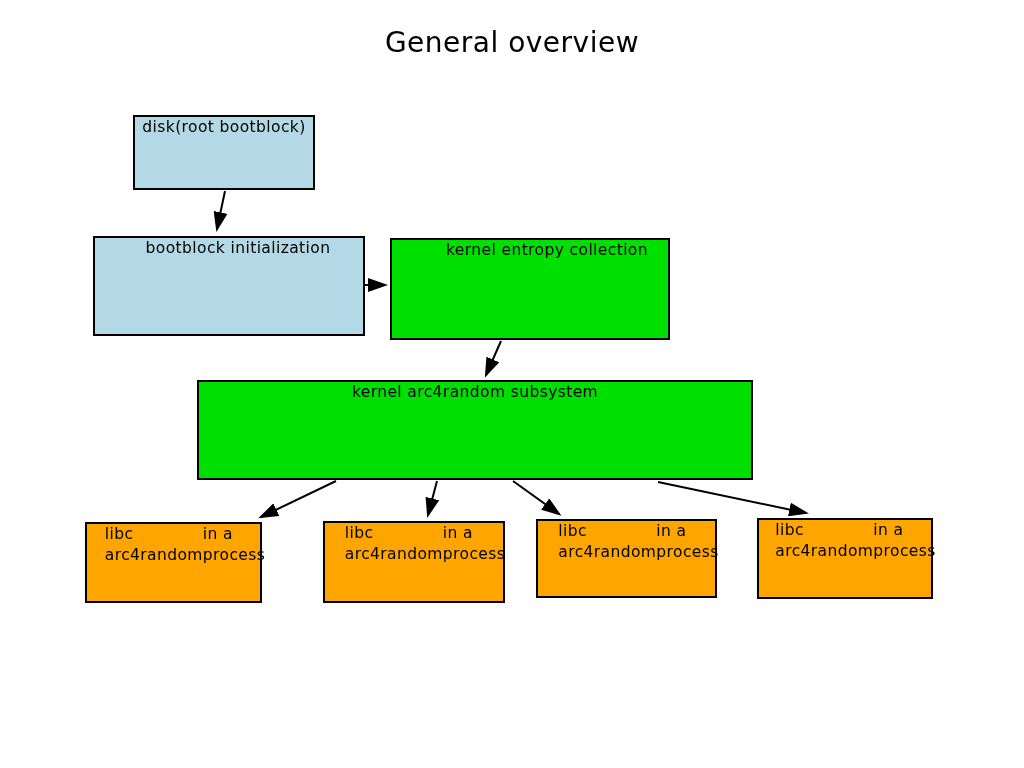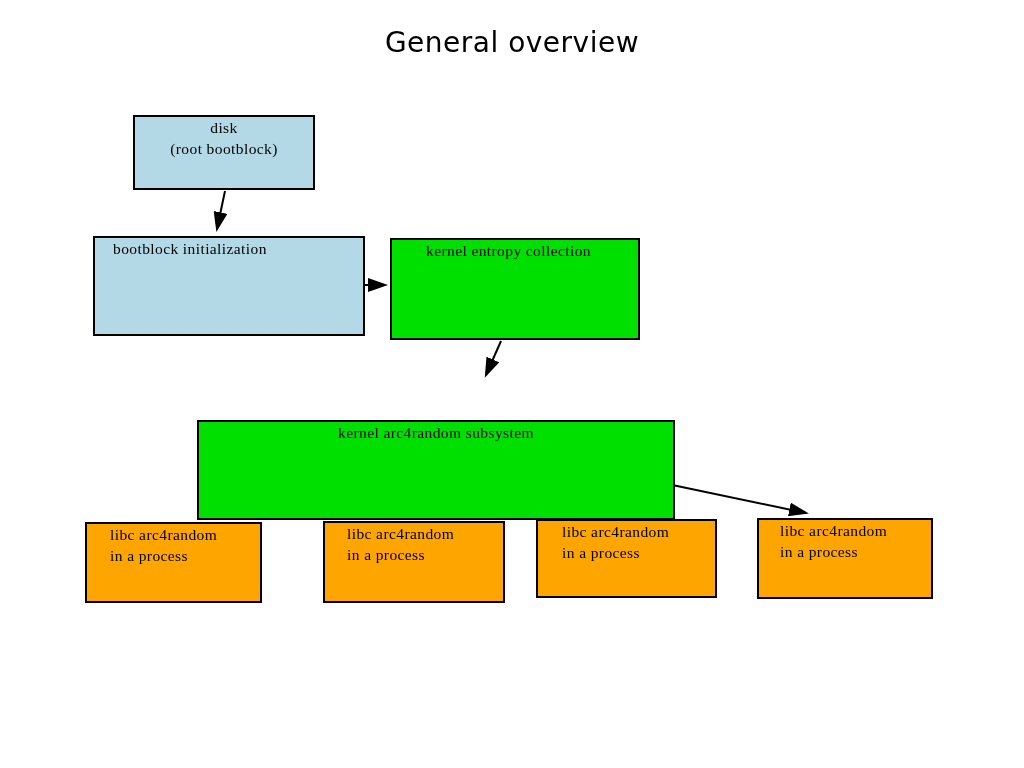--- a/index.html
+++ b/index.html
@@ -36,46 +36,44 @@
   }
   .arrows line {
     stroke: var(--border, #000000);
     stroke-width: 2;
   }
   .node {
     position: absolute;
     box-sizing: border-box;
     border: 2px solid var(--border, #000000);
     display: flex;
-    flex-direction: column;
+    justify-content: center;
     font-size: 15.5px;
     line-height: 21px;
     letter-spacing: 0.4px;
-    font-family: Liberation Serif, serif;
   }
   .node.blue   { background: var(--blue-box, #b3d9e6); }
   .node.green  { background: var(--green-box, #00e000); }
   .node.orange { background: var(--orange-box, #ffa500); }
 
   .node-disk {
     left: 133px; top: 115px; width: 182px; height: 75px;
     text-align: center;
   }
   .node-bootblock {
     left: 93px; top: 236px; width: 272px; height: 100px;
     padding-left: 18px;
   }
   .node-entropy {
-    left: 390px; top: 238px; width: 250px; height: 102px;
+    left: 390px; top: 238px; width: 280px; height: 102px;
     padding-left: 34px;
   }
   .node-subsystem {
-    left: 197px; top: 380px; width: 478px; height: 100px;
+    left: 197px; top: 380px; width: 556px; height: 100px;
     text-align: center;
-    margin-top: 40px;
   }
   .node-libc-1 { left: 85px;  top: 522px; width: 177px; height: 81px; padding-left: 23px; }
   .node-libc-2 { left: 323px; top: 521px; width: 182px; height: 82px; padding-left: 22px; }
   .node-libc-3 { left: 536px; top: 519px; width: 181px; height: 79px; padding-left: 24px; }
   .node-libc-4 { left: 757px; top: 518px; width: 176px; height: 81px; padding-left: 21px; }
 </style>
 </head>
 <body>
 
 <div class="canvas">

